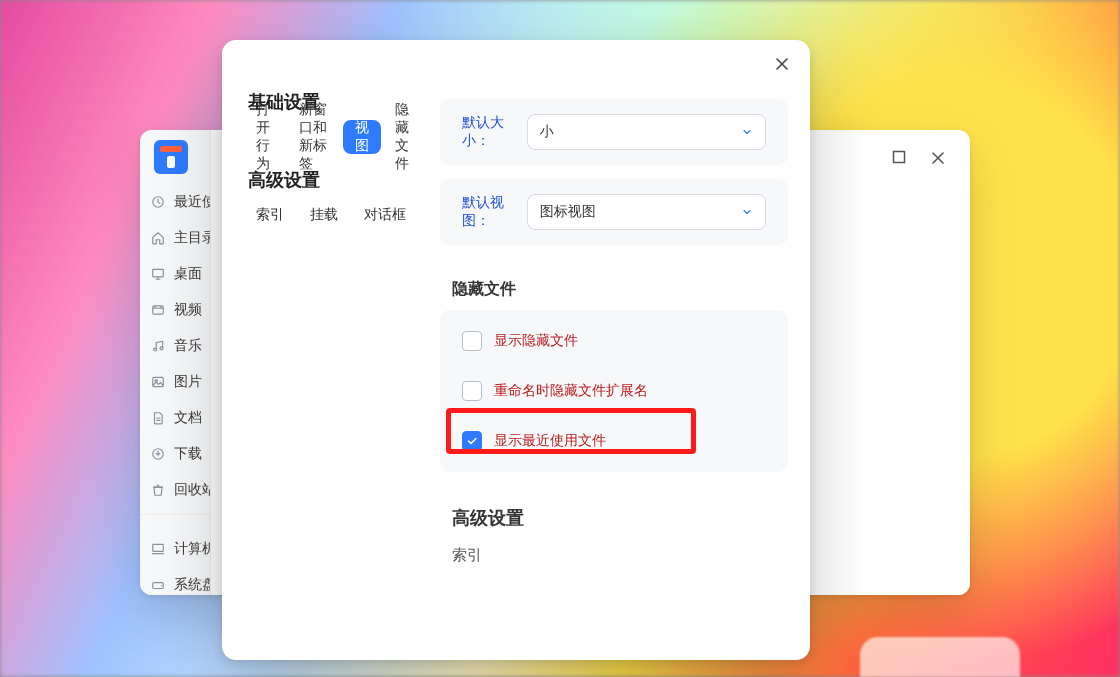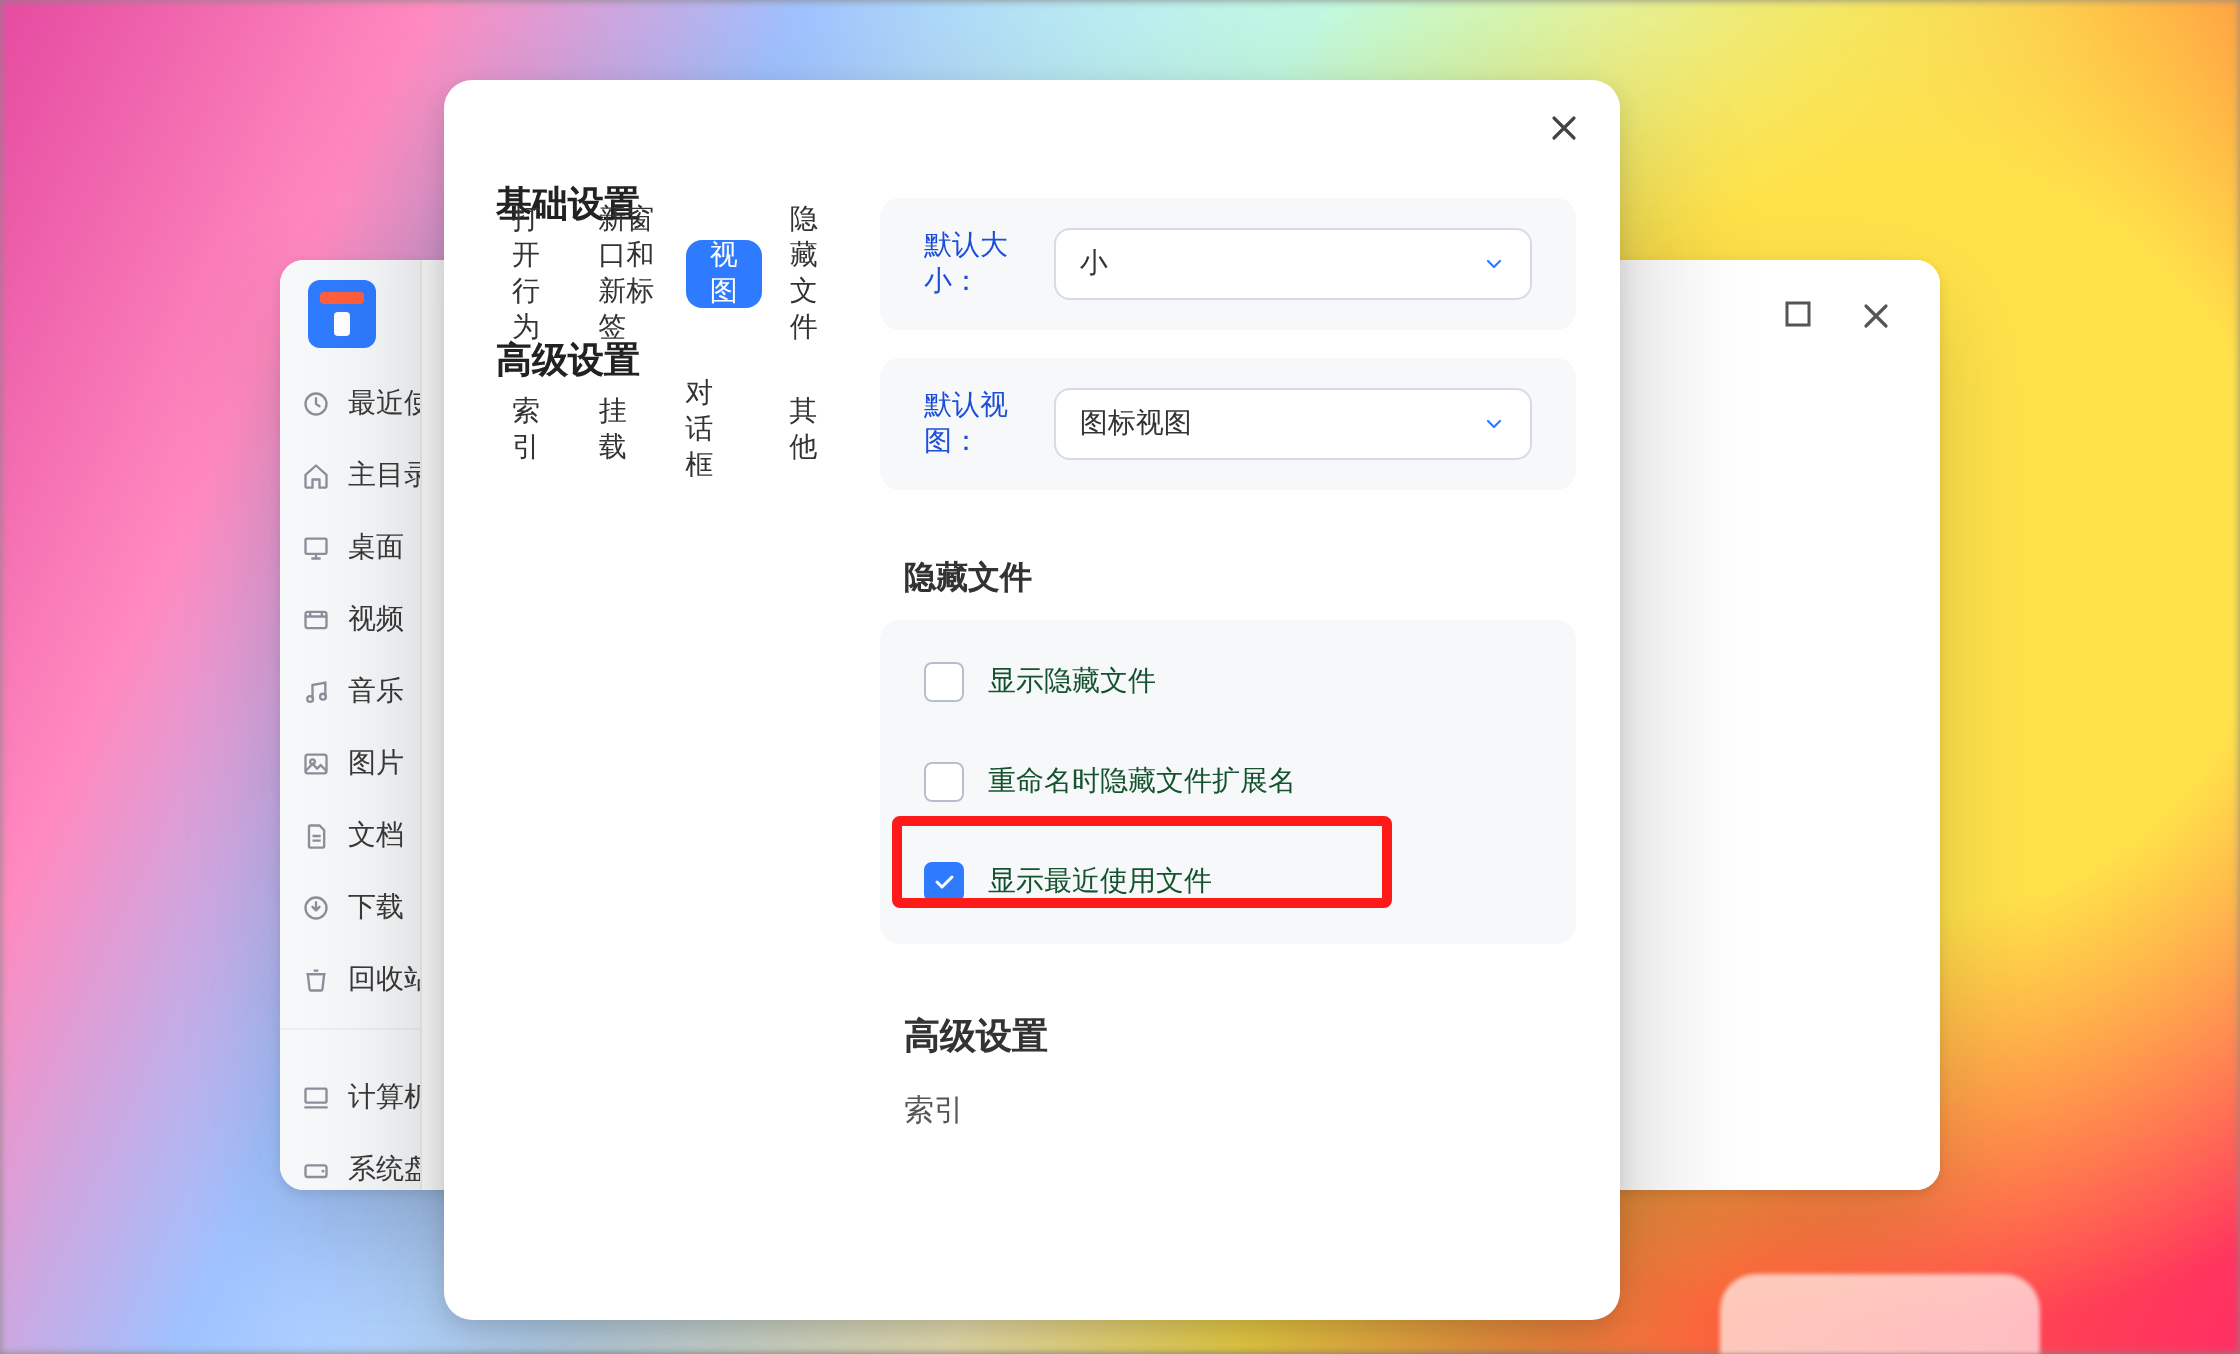--- a/index.html
+++ b/index.html
@@ -226,21 +226,21 @@
   .chev{color:#2f7bff;}
 
   
   .check-row {
     display:flex;
     align-items:center;
     gap:12px;
     height: 50px;
     padding: 0 16px;
     font-size:14px;
-    color:#14532d;
+    color:#b91c1c;
   }
   .cbx {
     width:18px;height:18px;
     border:1.5px solid #b8bfcc;
     border-radius:4px;
     background:#fff;
     display:flex;align-items:center;justify-content:center;
     cursor:pointer;
     flex:none;
   }
@@ -413,21 +413,20 @@
           <div class="nav-item">打开行为</div>
           <div class="nav-item">新窗口和新标签</div>
           <div class="nav-item active">视图</div>
           <div class="nav-item">隐藏文件</div>
         </div>
         <div class="nav-section-title">高级设置</div>
         <div class="nav-items">
           <div class="nav-item">索引</div>
           <div class="nav-item">挂载</div>
           <div class="nav-item">对话框</div>
-          <div class="nav-item">其他</div>
         </div>
       </div>
     <div class="content">
       <div class="content-inner" id="content-inner">
           <div class="scroll-top-title">视图</div>
           <div class="card">
             <div class="row">
               <span class="row-label">默认大小：</span>
               <div class="select">
                 <span>小</span>

